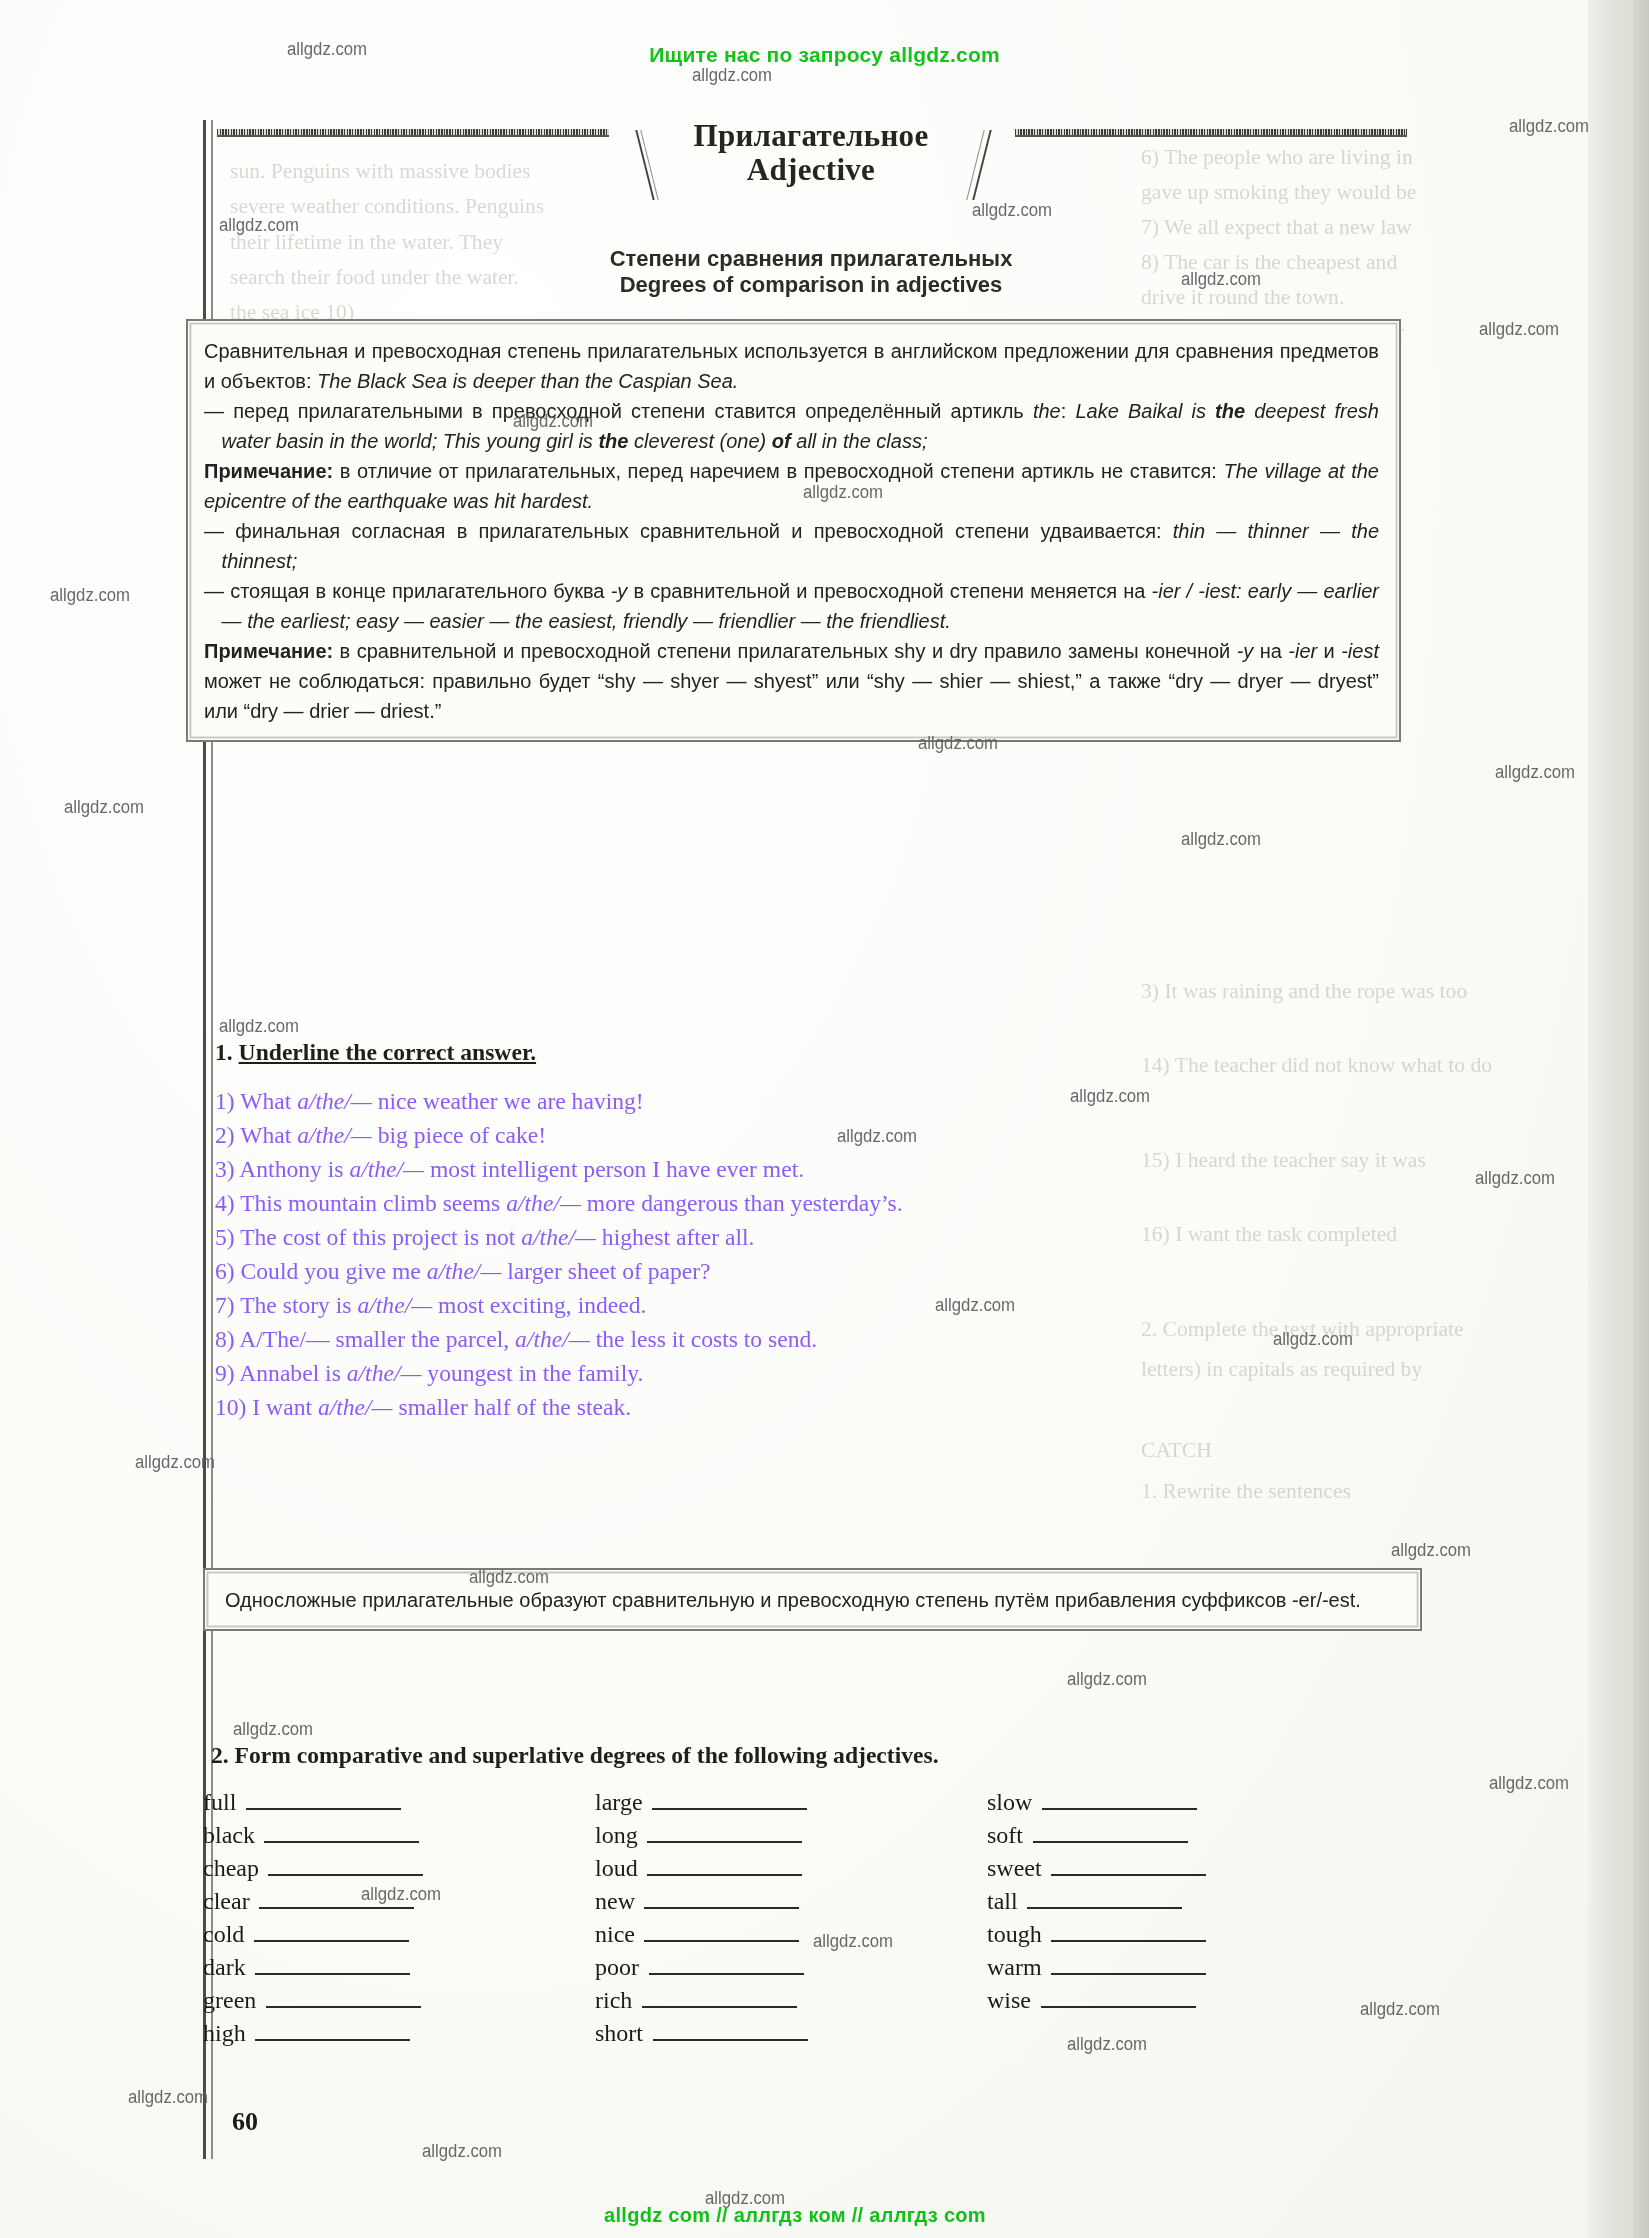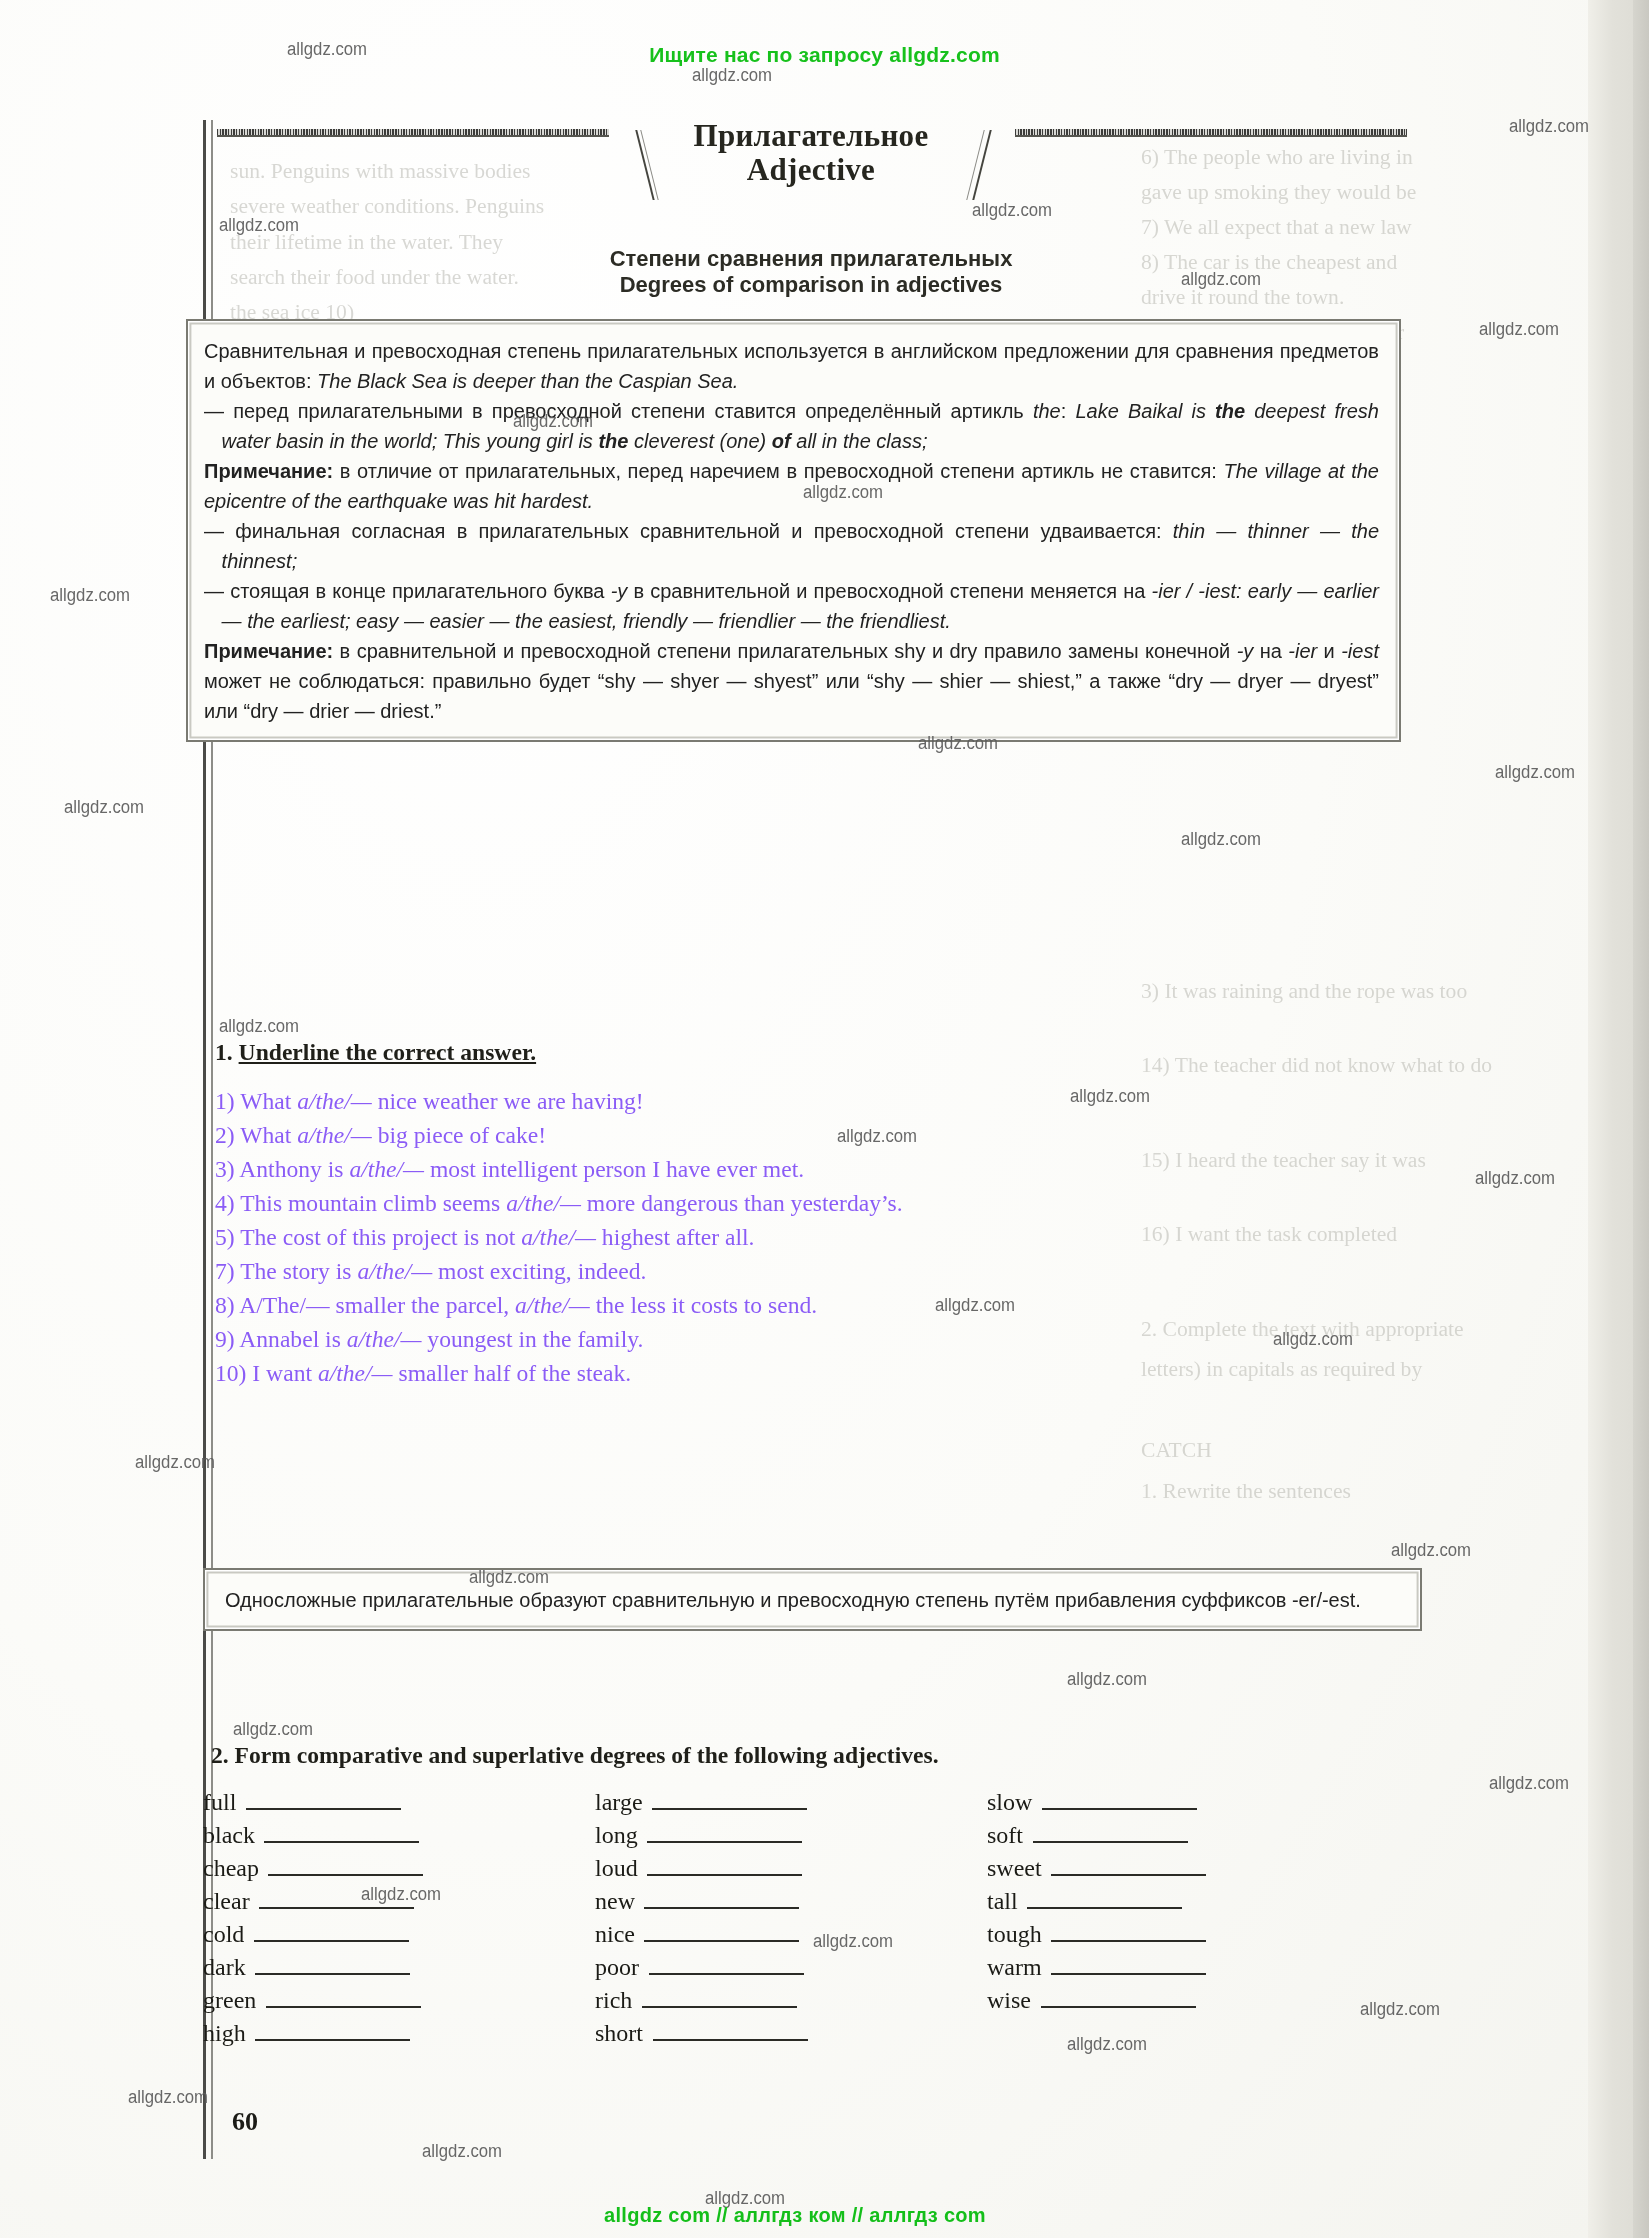--- a/index.html
+++ b/index.html
@@ -271,20 +271,21 @@
   <div class="ex-head" style="left:215px;top:1039px;">
     <span>1.</span>
     <span class="u">Underline the correct answer.</span>
   </div>
   <div class="ex-list" id="ex1-list" style="left:215px;top:1084px;width:1162px;">
       <span class="q"><span>1) </span><span>What </span><em>a/the/—</em><span> nice weather we are having!</span></span>
       <span class="q"><span>2) </span><span>What </span><em>a/the/—</em><span> big piece of cake!</span></span>
       <span class="q"><span>3) </span><span>Anthony is </span><em>a/the/—</em><span> most intelligent person I have ever met.</span></span>
       <span class="q"><span>4) </span><span>This mountain climb seems </span><em>a/the/—</em><span> more dangerous than yesterday’s.</span></span>
       <span class="q"><span>5) </span><span>The cost of this project is not </span><em>a/the/—</em><span> highest after all.</span></span>
+      <span class="q"><span>6) </span><span>Could you give me </span><em>a/the/—</em><span> larger sheet of paper?</span></span>
       <span class="q"><span>7) </span><span>The story is </span><em>a/the/—</em><span> most exciting, indeed.</span></span>
       <span class="q"><span>8) </span><span>A/The/—</span><span> smaller the parcel, </span><em>a/the/—</em><span> the less it costs to send.</span></span>
       <span class="q"><span>9) </span><span>Annabel is </span><em>a/the/—</em><span> youngest in the family.</span></span>
       <span class="q"><span>10) </span><span>I want </span><em>a/the/—</em><span> smaller half of the steak.</span></span>
     </div>
 
 
   <div class="rules" style="left:203px;top:1568px;width:1175px;">
     <div>Односложные прилагательные образуют сравнительную и превосходную степень путём прибавления суффиксов -er/-est.</div>
   </div>

